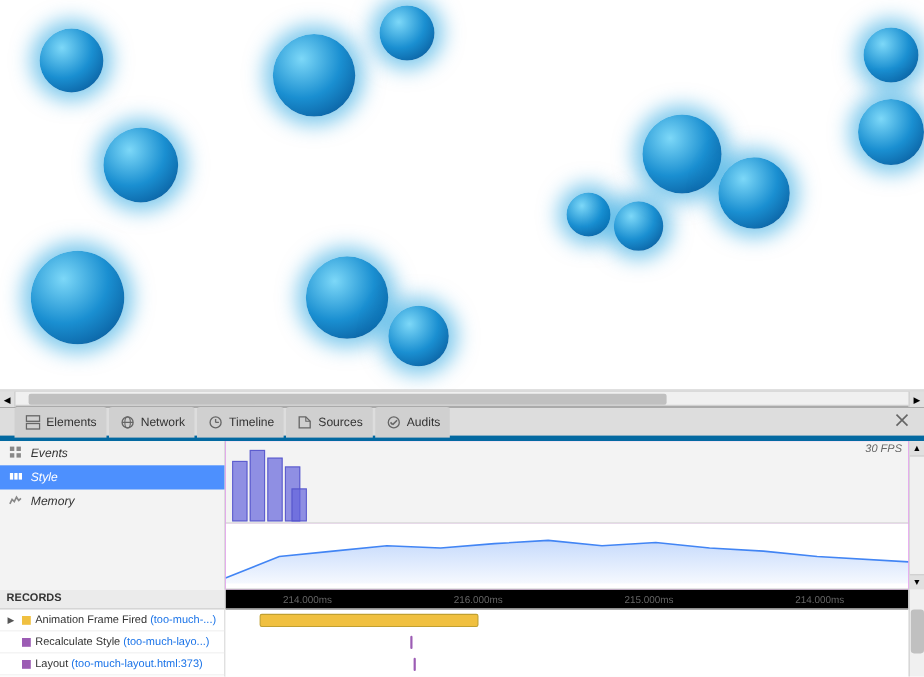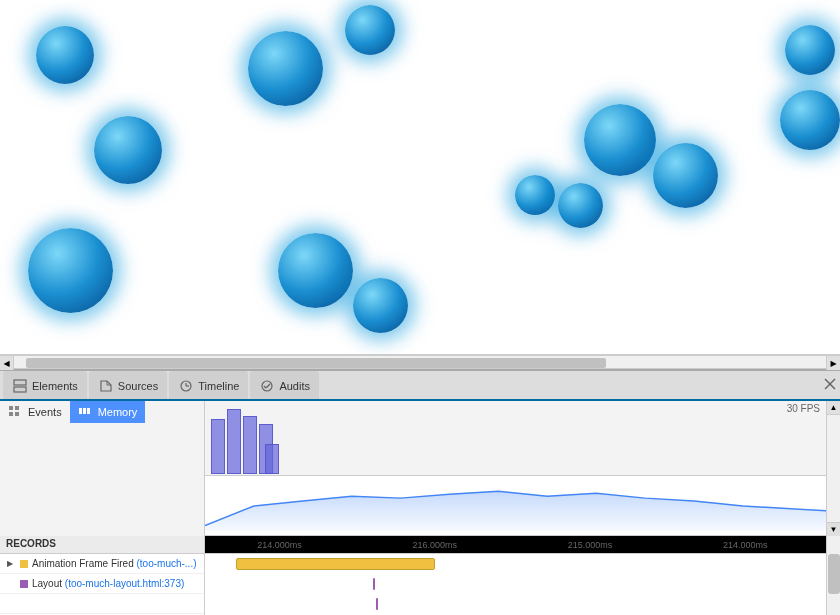--- a/index.html
+++ b/index.html
@@ -71,23 +71,23 @@
       width: 840px;
       background: #f3f3f3;
       border-top: 2px solid #aaa;
     }
 
     
     #tab-bar {
       display: flex;
       align-items: center;
       background: #ddd;
-      border-bottom: 2px solid #0369a1;
+      border-bottom: 5px solid #0369a1;
       height: 30px;
-      padding: 0 2px;
+      padding: 0 12px;
     }
 
     .tab-item {
       display: flex;
       align-items: center;
       padding: 4px 8px;
       cursor: pointer;
       font-size: 11px;
       color: #333;
       border: 1px solid transparent;
@@ -102,21 +102,22 @@
     
     #left-panel {
       width: 205px;
       border-right: 1px solid #ccc;
       flex-shrink: 0;
       background: #f3f3f3;
     }
 
     #left-panel-tabs {
       display: flex;
-      flex-direction: row;
+      flex-direction: column;
+      font-style: italic;
     }
 
     .left-tab {
       display: flex;
       align-items: center;
       padding: 3px 8px;
       cursor: pointer;
       font-size: 11px;
       color: #333;
       height: 22px;
@@ -126,20 +127,21 @@
       color: white;
     }
     .left-tab-icon { width: 14px; height: 14px; margin-right: 6px; flex-shrink: 0; }
 
     
     #right-panel {
       flex: 1;
       position: relative;
       overflow: hidden;
       background: #d946ef;
+      font-style: italic;
     }
 
     
     #bars-area {
       position: absolute;
       top: 0; left: 0;
       width: 100%; height: 75px;
       background: #f3f3f3;
       border-bottom: 1px solid #ccc;
       overflow: hidden;
@@ -334,35 +336,45 @@
         <svg width="14" height="14" viewBox="0 0 14 14">
             <rect x="1" y="1" width="12" height="5" fill="none" stroke="#666" stroke-width="1.2"></rect>
             <rect x="1" y="8" width="12" height="5" fill="none" stroke="#666" stroke-width="1.2"></rect>
           </svg>
       </span>
       <span>Elements</span>
     </div>
     <div class="tab-item">
       <span class="tab-icon">
         <svg width="14" height="14" viewBox="0 0 14 14">
-            <path d="M2 2h6l4 4v6H2z" fill="none" stroke="#666" stroke-width="1.2"></path>
-            <path d="M8 2v4h4" fill="none" stroke="#666" stroke-width="1"></path>
+            <circle cx="7" cy="7" r="5" fill="none" stroke="#666" stroke-width="1.2"></circle>
+            <ellipse cx="7" cy="7" rx="2.5" ry="5" fill="none" stroke="#666" stroke-width="1"></ellipse>
+            <line x1="2" y1="7" x2="12" y2="7" stroke="#666" stroke-width="1"></line>
           </svg>
       </span>
-      <span>Sources</span>
+      <span>Network</span>
     </div>
     <div class="tab-item">
       <span class="tab-icon">
         <svg width="14" height="14" viewBox="0 0 14 14">
             <circle cx="7" cy="7" r="5" fill="none" stroke="#666" stroke-width="1.2"></circle>
             <line x1="7" y1="4" x2="7" y2="7" stroke="#666" stroke-width="1.2"></line>
             <line x1="7" y1="7" x2="10" y2="7" stroke="#666" stroke-width="1.2"></line>
           </svg>
       </span>
       <span>Timeline</span>
+    </div>
+    <div class="tab-item">
+      <span class="tab-icon">
+        <svg width="14" height="14" viewBox="0 0 14 14">
+            <path d="M2 2h6l4 4v6H2z" fill="none" stroke="#666" stroke-width="1.2"></path>
+            <path d="M8 2v4h4" fill="none" stroke="#666" stroke-width="1"></path>
+          </svg>
+      </span>
+      <span>Sources</span>
     </div>
     <div class="tab-item">
       <span class="tab-icon">
         <svg width="14" height="14" viewBox="0 0 14 14">
             <circle cx="7" cy="7" r="5" fill="none" stroke="#666" stroke-width="1.2"></circle>
             <line x1="4" y1="7" x2="6" y2="9" stroke="#666" stroke-width="1.4"></line>
             <line x1="6" y1="9" x2="10" y2="5" stroke="#666" stroke-width="1.4"></line>
           </svg>
       </span>
       <span>Audits</span>
@@ -391,20 +403,28 @@
           <span>Events</span>
         </div>
         <div class="left-tab active">
           <span class="left-tab-icon">
             <svg width="12" height="12" viewBox="0 0 12 12">
                 <rect x="1" y="3" width="3" height="6" fill="white"></rect>
                 <rect x="5" y="3" width="3" height="6" fill="white"></rect>
                 <rect x="9" y="3" width="3" height="6" fill="white"></rect>
               </svg>
           </span>
+          <span>Style</span>
+        </div>
+        <div class="left-tab">
+          <span class="left-tab-icon">
+            <svg width="12" height="12" viewBox="0 0 12 12">
+                <polyline points="1,9 3,5 5,7 7,3 9,6 11,4" fill="none" stroke="#888" stroke-width="1.5"></polyline>
+              </svg>
+          </span>
           <span>Memory</span>
         </div>
       </div>
     </div>
 
     <div id="right-panel">
       <div id="bars-area">
 
         <div id="fps-label">30 FPS</div>
       <div class="frame-bar" style="left: 6px; top: 18px; height: 55px;"></div>
@@ -441,20 +461,25 @@
       <div id="records-header">RECORDS</div>
 
     <div class="record-row">
           <span class="play-btn">▶</span>
           <div class="record-color" style="background: rgb(240, 192, 64);"></div>
           <span class="record-label">Animation Frame Fired <a href="#">(too-much-...)</a></span>
         </div>
         <div class="record-row">
           <span style="width: 16px; flex-shrink: 0;"></span>
           <div class="record-color" style="background: rgb(156, 92, 180);"></div>
+          <span class="record-label">Recalculate Style <a href="#">(too-much-layo...)</a></span>
+        </div>
+        <div class="record-row">
+          <span style="width: 16px; flex-shrink: 0;"></span>
+          <div class="record-color" style="background: rgb(156, 92, 180);"></div>
           <span class="record-label">Layout <a href="#">(too-much-layout.html:373)</a></span>
         </div>
         <div class="record-row">
           <span style="width: 16px; flex-shrink: 0;"></span>
         </div>
       </div>
 
     <div id="records-right">
 
       <div id="ruler">

